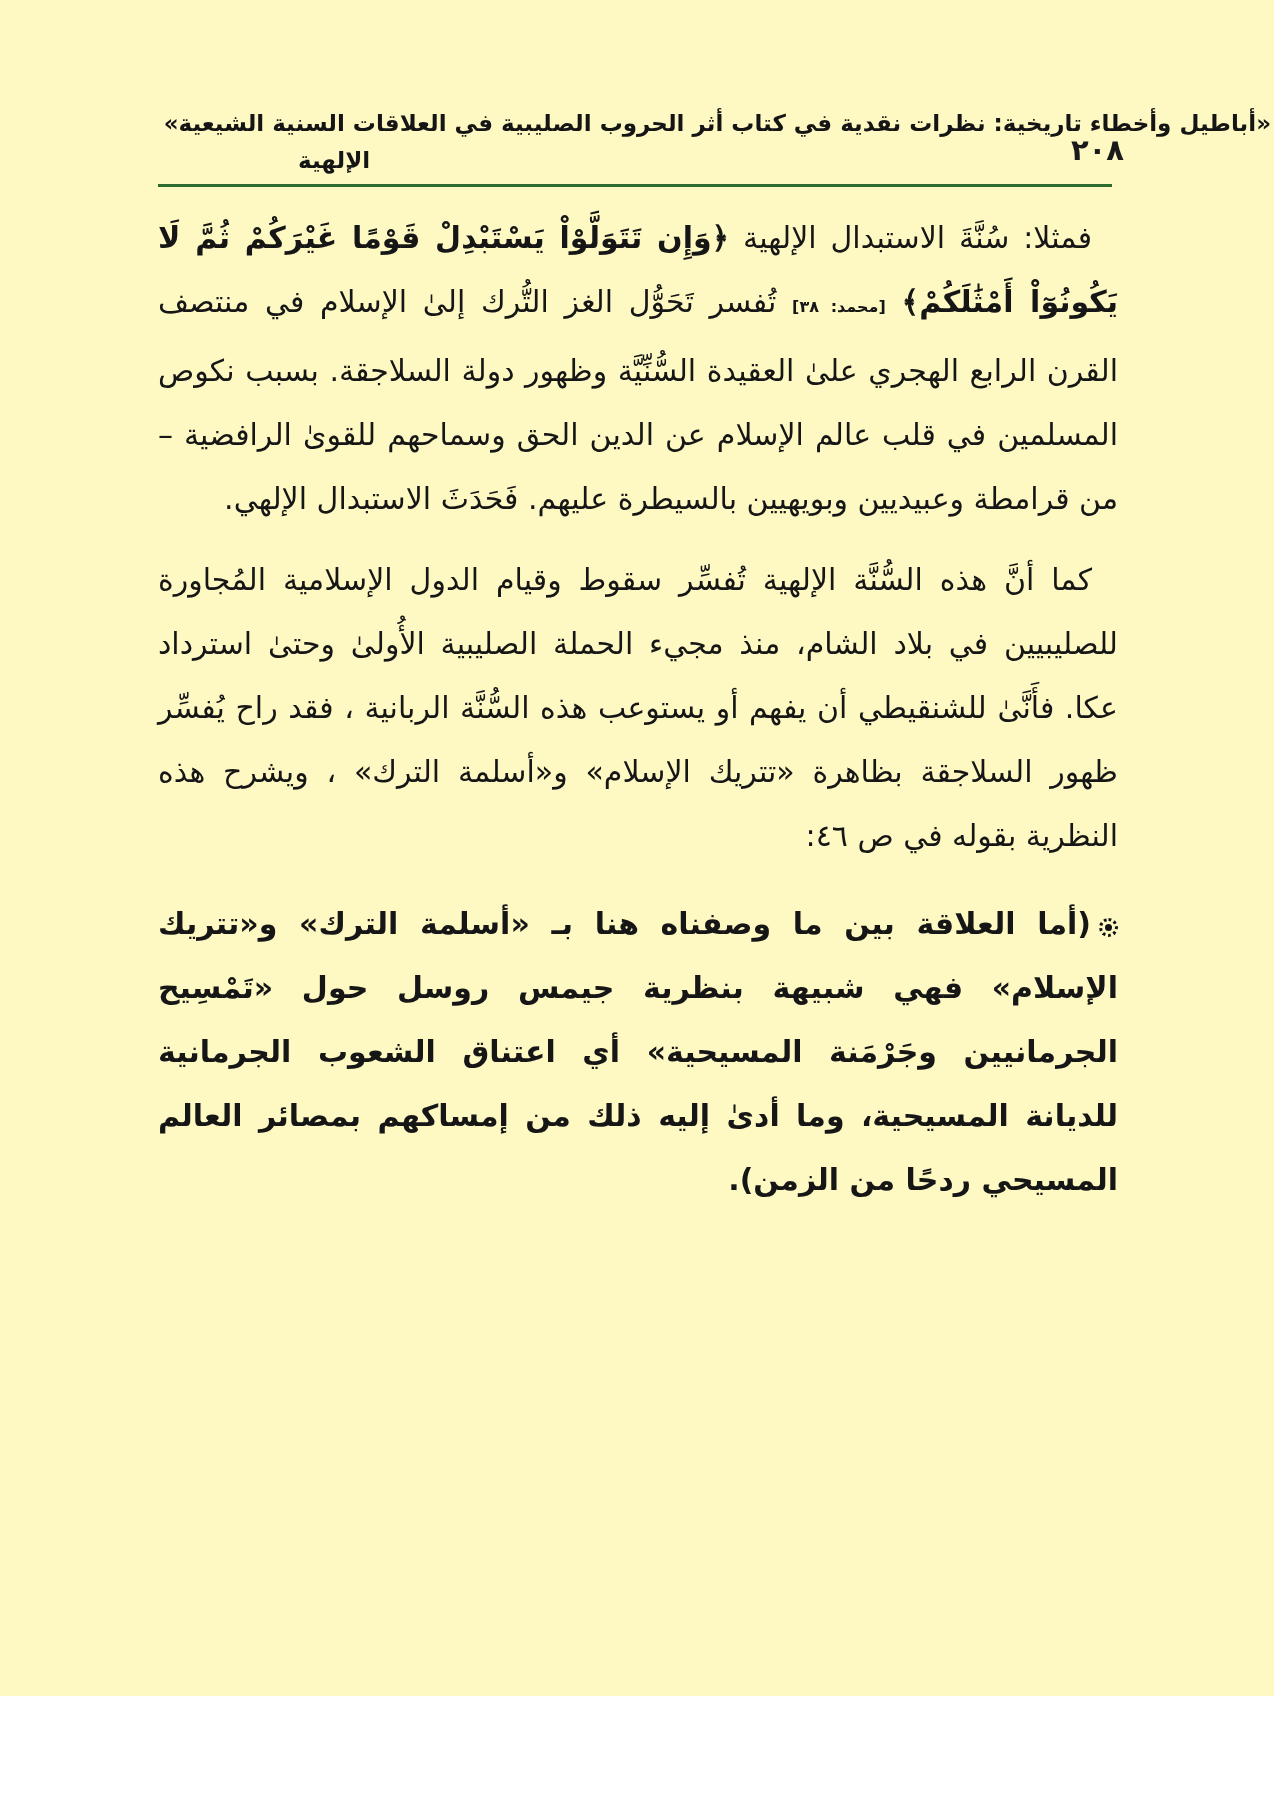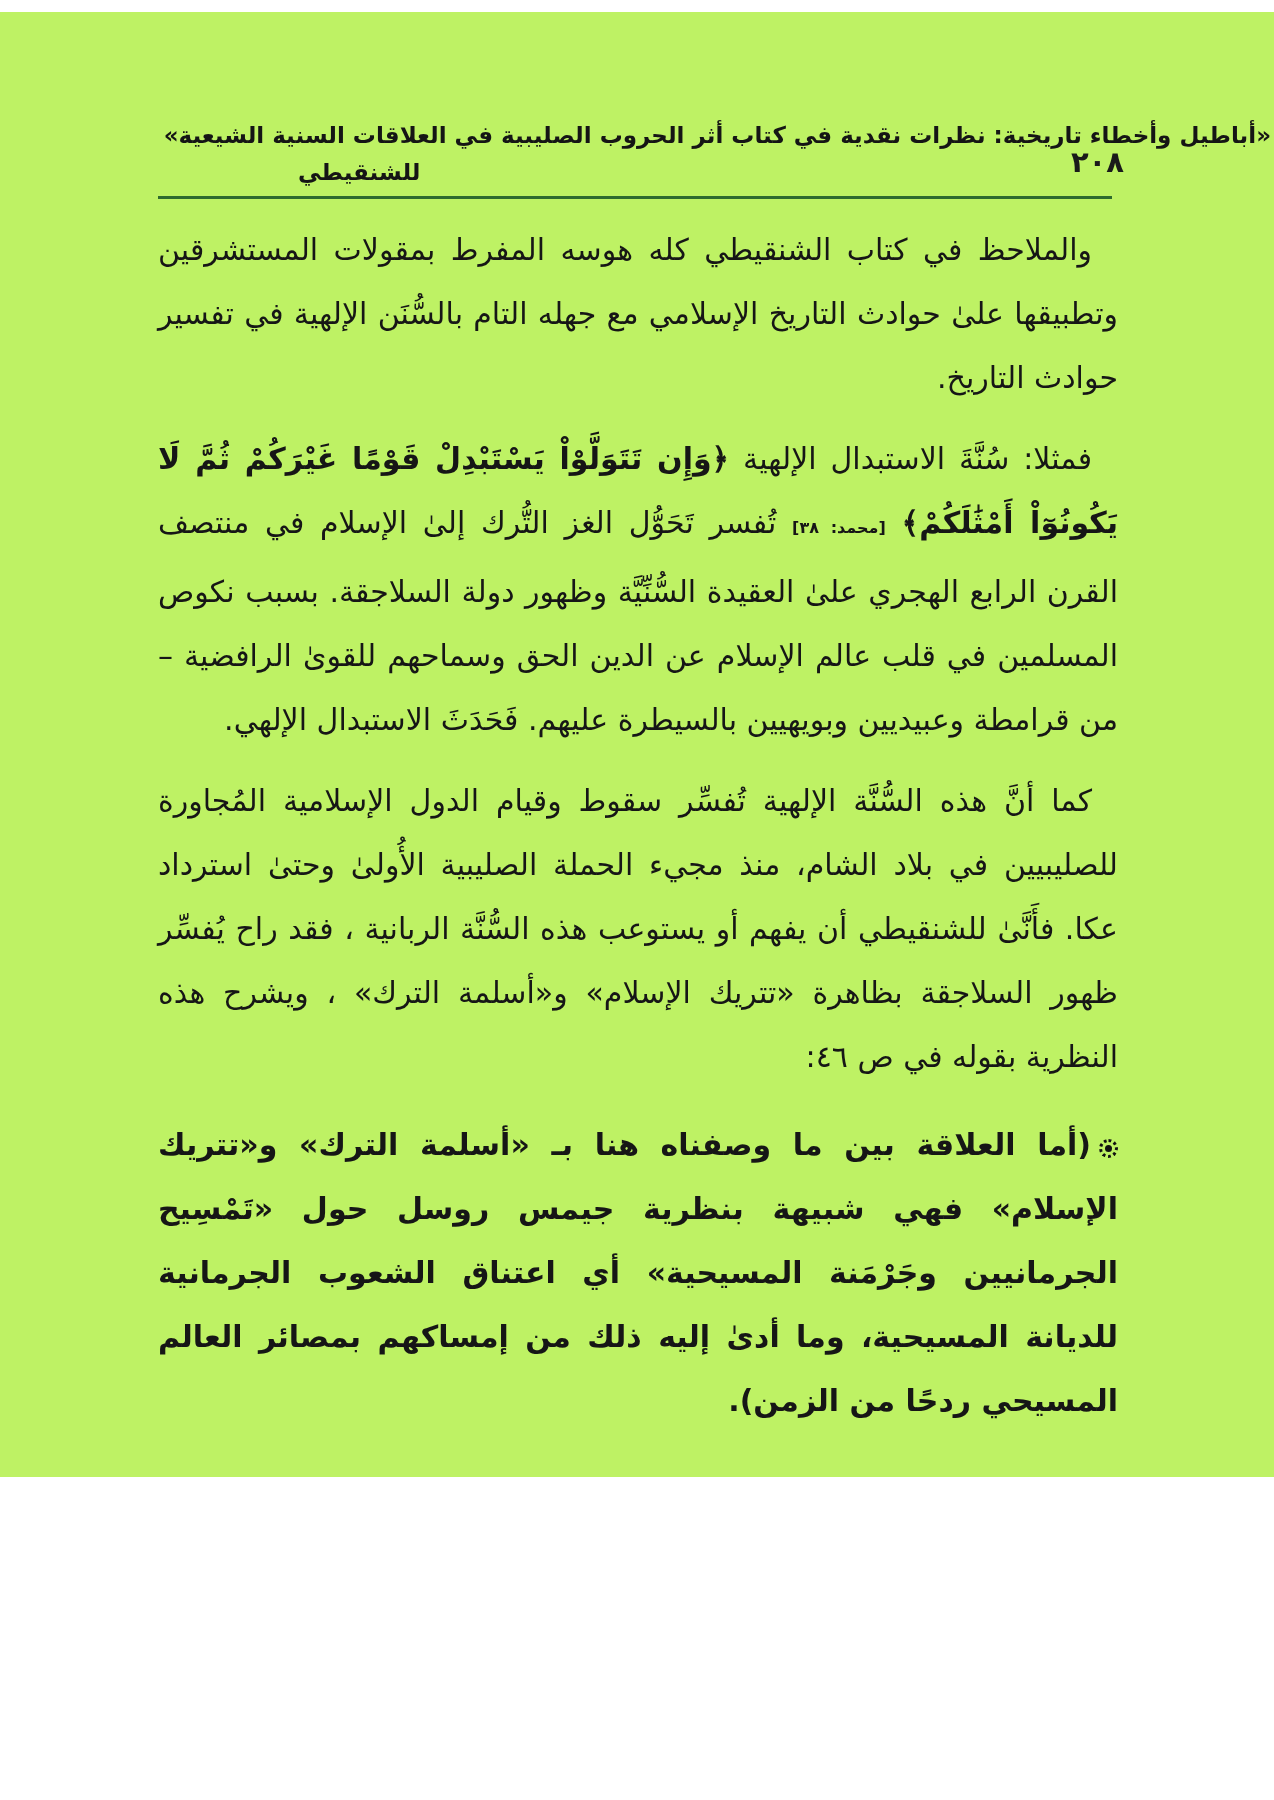--- a/index.html
+++ b/index.html
@@ -2,26 +2,25 @@
 <html lang="ar" dir="rtl"><head>
 <meta charset="utf-8">
 <style>
   * { margin: 0; padding: 0; box-sizing: border-box; }
   html, body { background: #ffffff; }
   body { font-family: "DejaVu Sans", sans-serif; }
 
   .page {
     position: relative;
     width: 1274px;
-    height: 1465px;
-    background: #bef264;
+    height: 1696px;
+    background: #fef9c3;
     overflow: hidden;
     color: #1a1a1a;
     direction: rtl;
-    margin-top: 12px;
   }
 
   
   .running-title-line1 {
     position: absolute;
     top: 110px;
     right: 3px;
     font-size: 23px;
     font-weight: bold;
     white-space: nowrap;
@@ -97,29 +96,28 @@
     border-radius: 50%;
   }
 </style>
 </head>
 <body>
 
 <div class="page">
 
   <header>
     <div class="running-title-line1">«أباطيل وأخطاء تاريخية: نظرات نقدية في كتاب أثر الحروب الصليبية في العلاقات السنية الشيعية»</div>
-    <div class="running-title-line2">للشنقيطي</div>
+    <div class="running-title-line2">الإلهية</div>
     <div class="page-number">٢٠٨</div>
     <div class="header-rule"></div>
   </header>
 
   <main class="body-text">
 
 
-    <p class="indent">والملاحظ في كتاب الشنقيطي كله هوسه المفرط بمقولات المستشرقين وتطبيقها علىٰ حوادث التاريخ الإسلامي مع جهله التام بالسُّنَن الإلهية في تفسير حوادث التاريخ.</p>
 
     <p class="indent"><span>فمثلا: سُنَّةَ الاستبدال الإلهية </span><span class="verse">﴿وَإِن تَتَوَلَّوْاْ يَسْتَبْدِلْ قَوْمًا غَيْرَكُمْ ثُمَّ لَا يَكُونُوٓاْ أَمْثَٰلَكُمْ﴾</span> <span class="verse-ref">[محمد: ٣٨]</span><span> تُفسر تَحَوُّل الغز التُّرك إلىٰ الإسلام في منتصف القرن الرابع الهجري علىٰ العقيدة السُّنِّيَّة وظهور دولة السلاجقة. بسبب نكوص المسلمين في قلب عالم الإسلام عن الدين الحق وسماحهم للقوىٰ الرافضية – من قرامطة وعبيديين وبويهيين بالسيطرة عليهم. فَحَدَثَ الاستبدال الإلهي.</span></p>
 
     <p class="indent">كما أنَّ هذه السُّنَّة الإلهية تُفسِّر سقوط وقيام الدول الإسلامية المُجاورة للصليبيين في بلاد الشام، منذ مجيء الحملة الصليبية الأُولىٰ وحتىٰ استرداد عكا. فأَنَّىٰ للشنقيطي أن يفهم أو يستوعب هذه السُّنَّة الربانية ، فقد راح يُفسِّر ظهور السلاجقة بظاهرة «تتريك الإسلام» و«أسلمة الترك» ، ويشرح هذه النظرية بقوله في ص ٤٦:</p>
 
     <p class="quote"><span class="bullet"></span><span>(أما العلاقة بين ما وصفناه هنا بـ «أسلمة الترك» و«تتريك الإسلام» فهي شبيهة بنظرية جيمس روسل حول «تَمْسِيح الجرمانيين وجَرْمَنة المسيحية» أي اعتناق الشعوب الجرمانية للديانة المسيحية، وما أدىٰ إليه ذلك من إمساكهم بمصائر العالم المسيحي ردحًا من الزمن).</span></p>
 
 
   </main>
 

